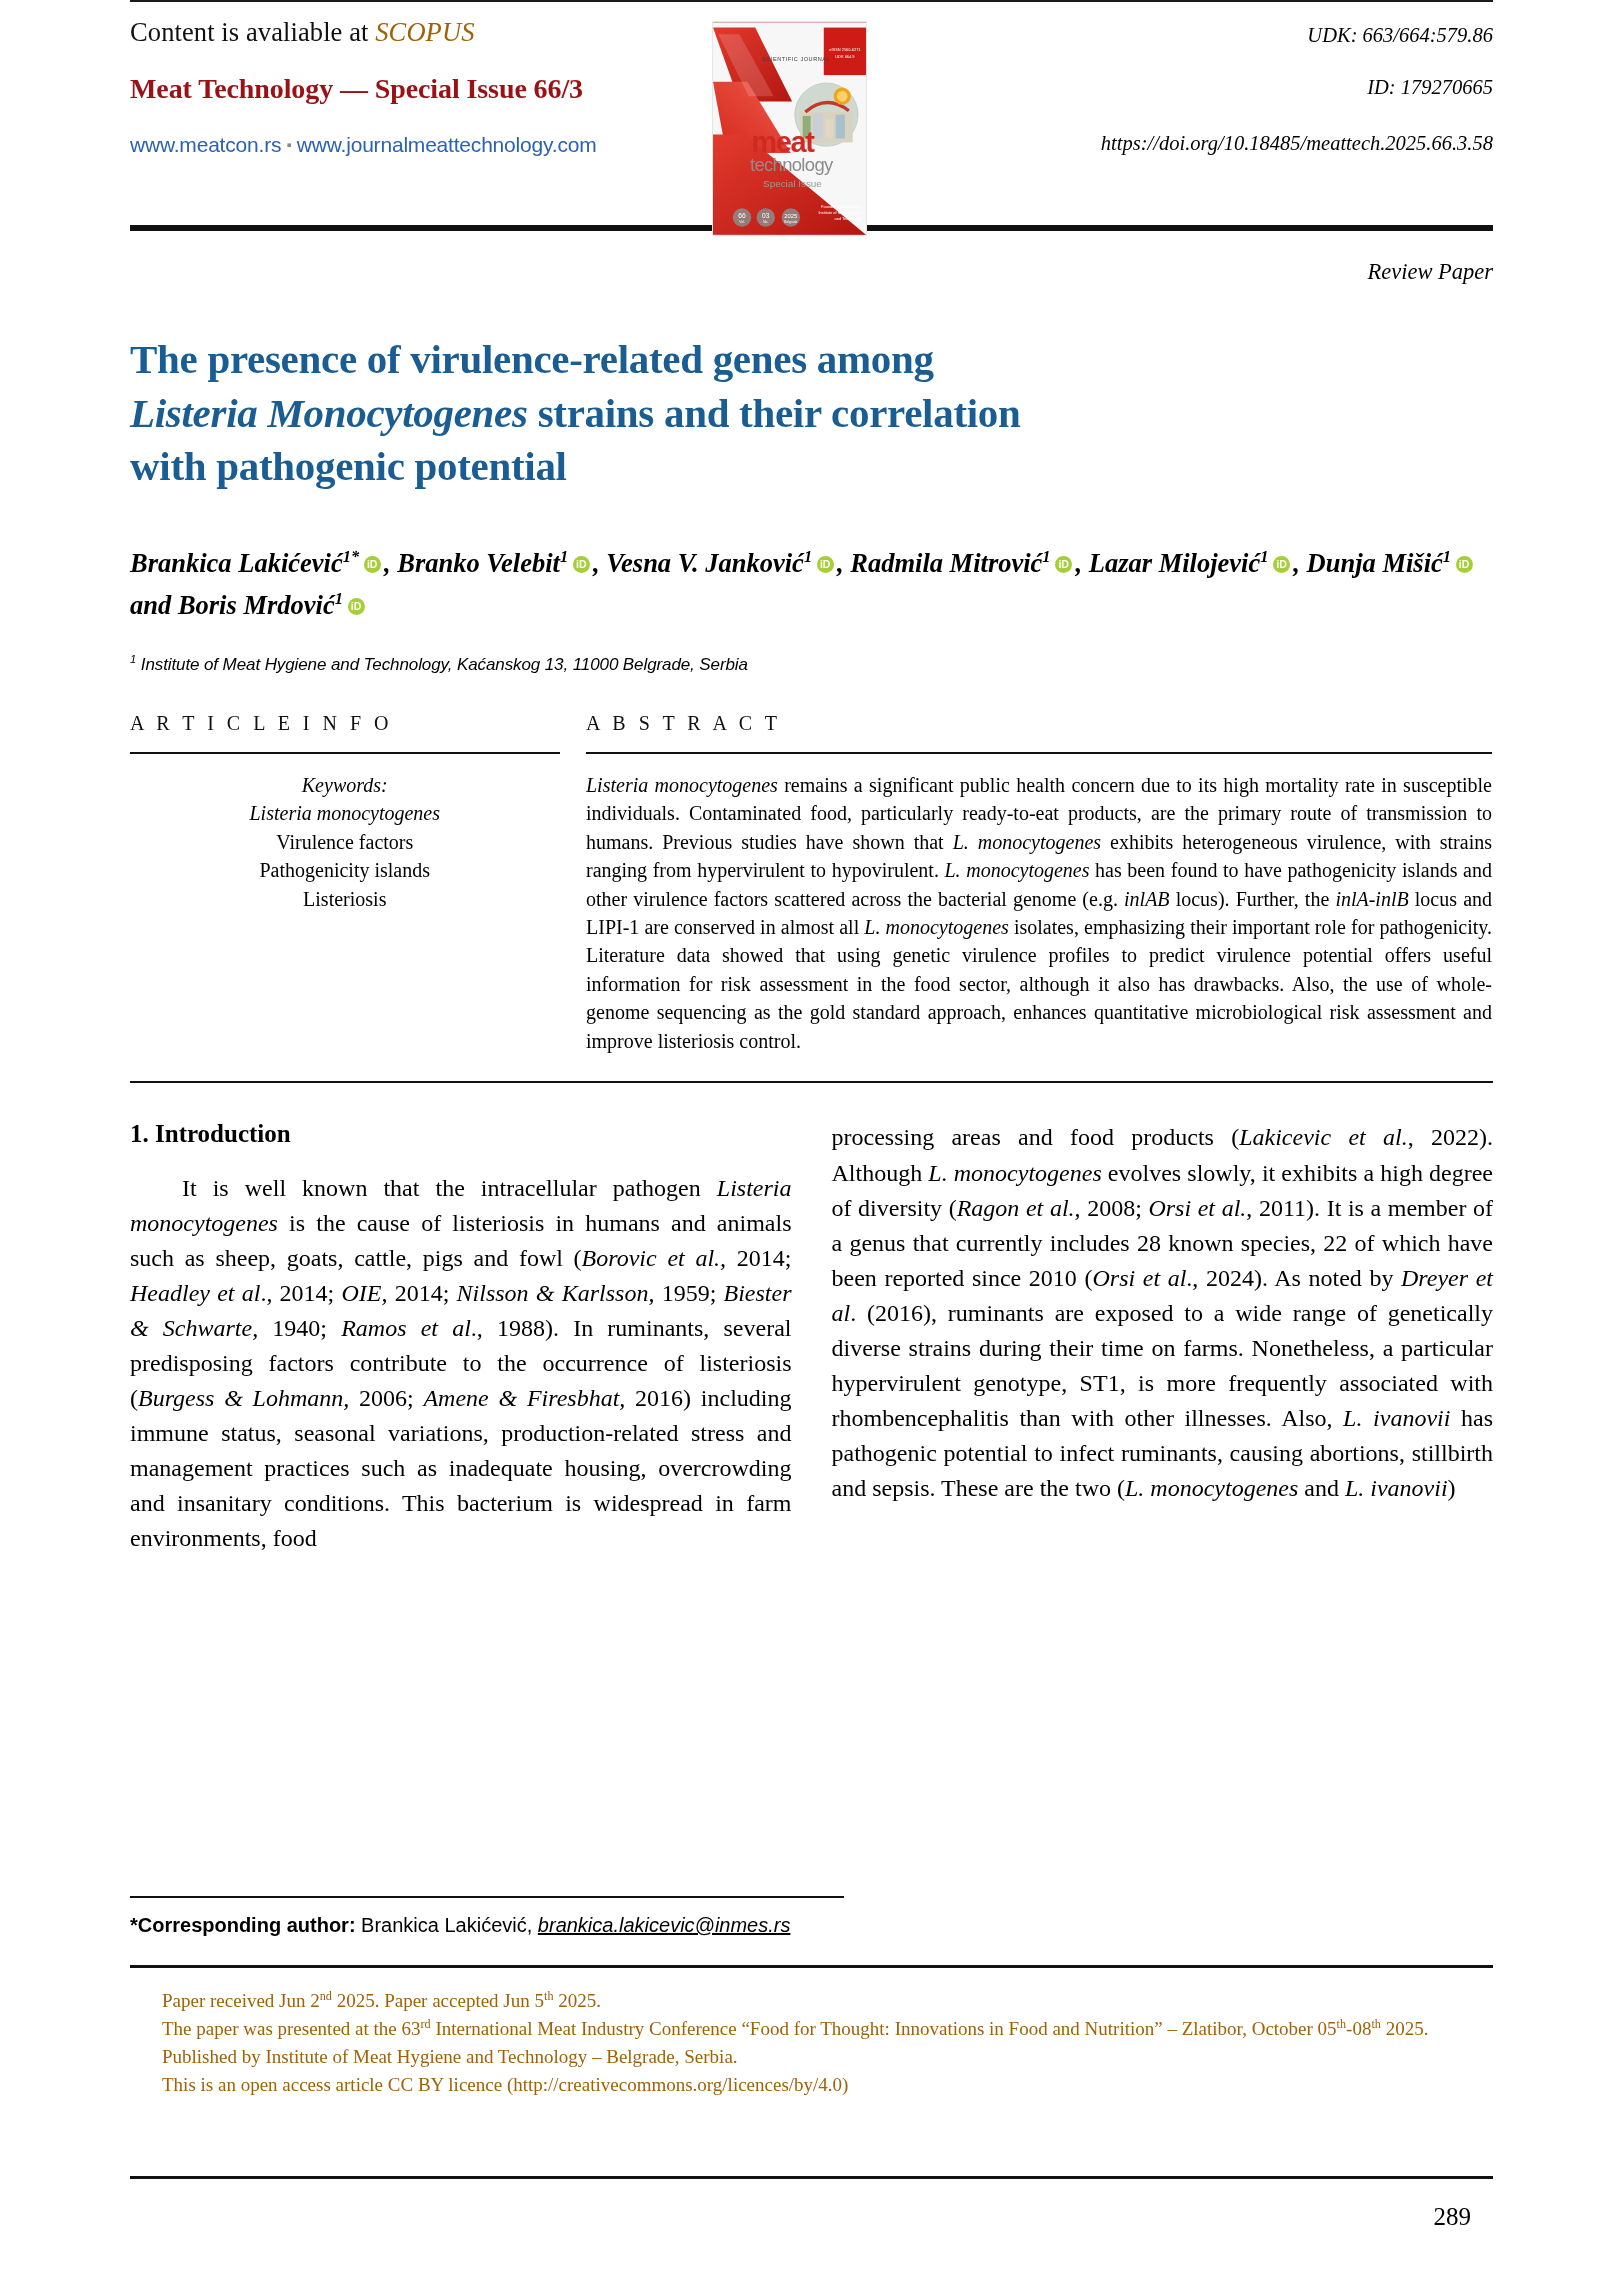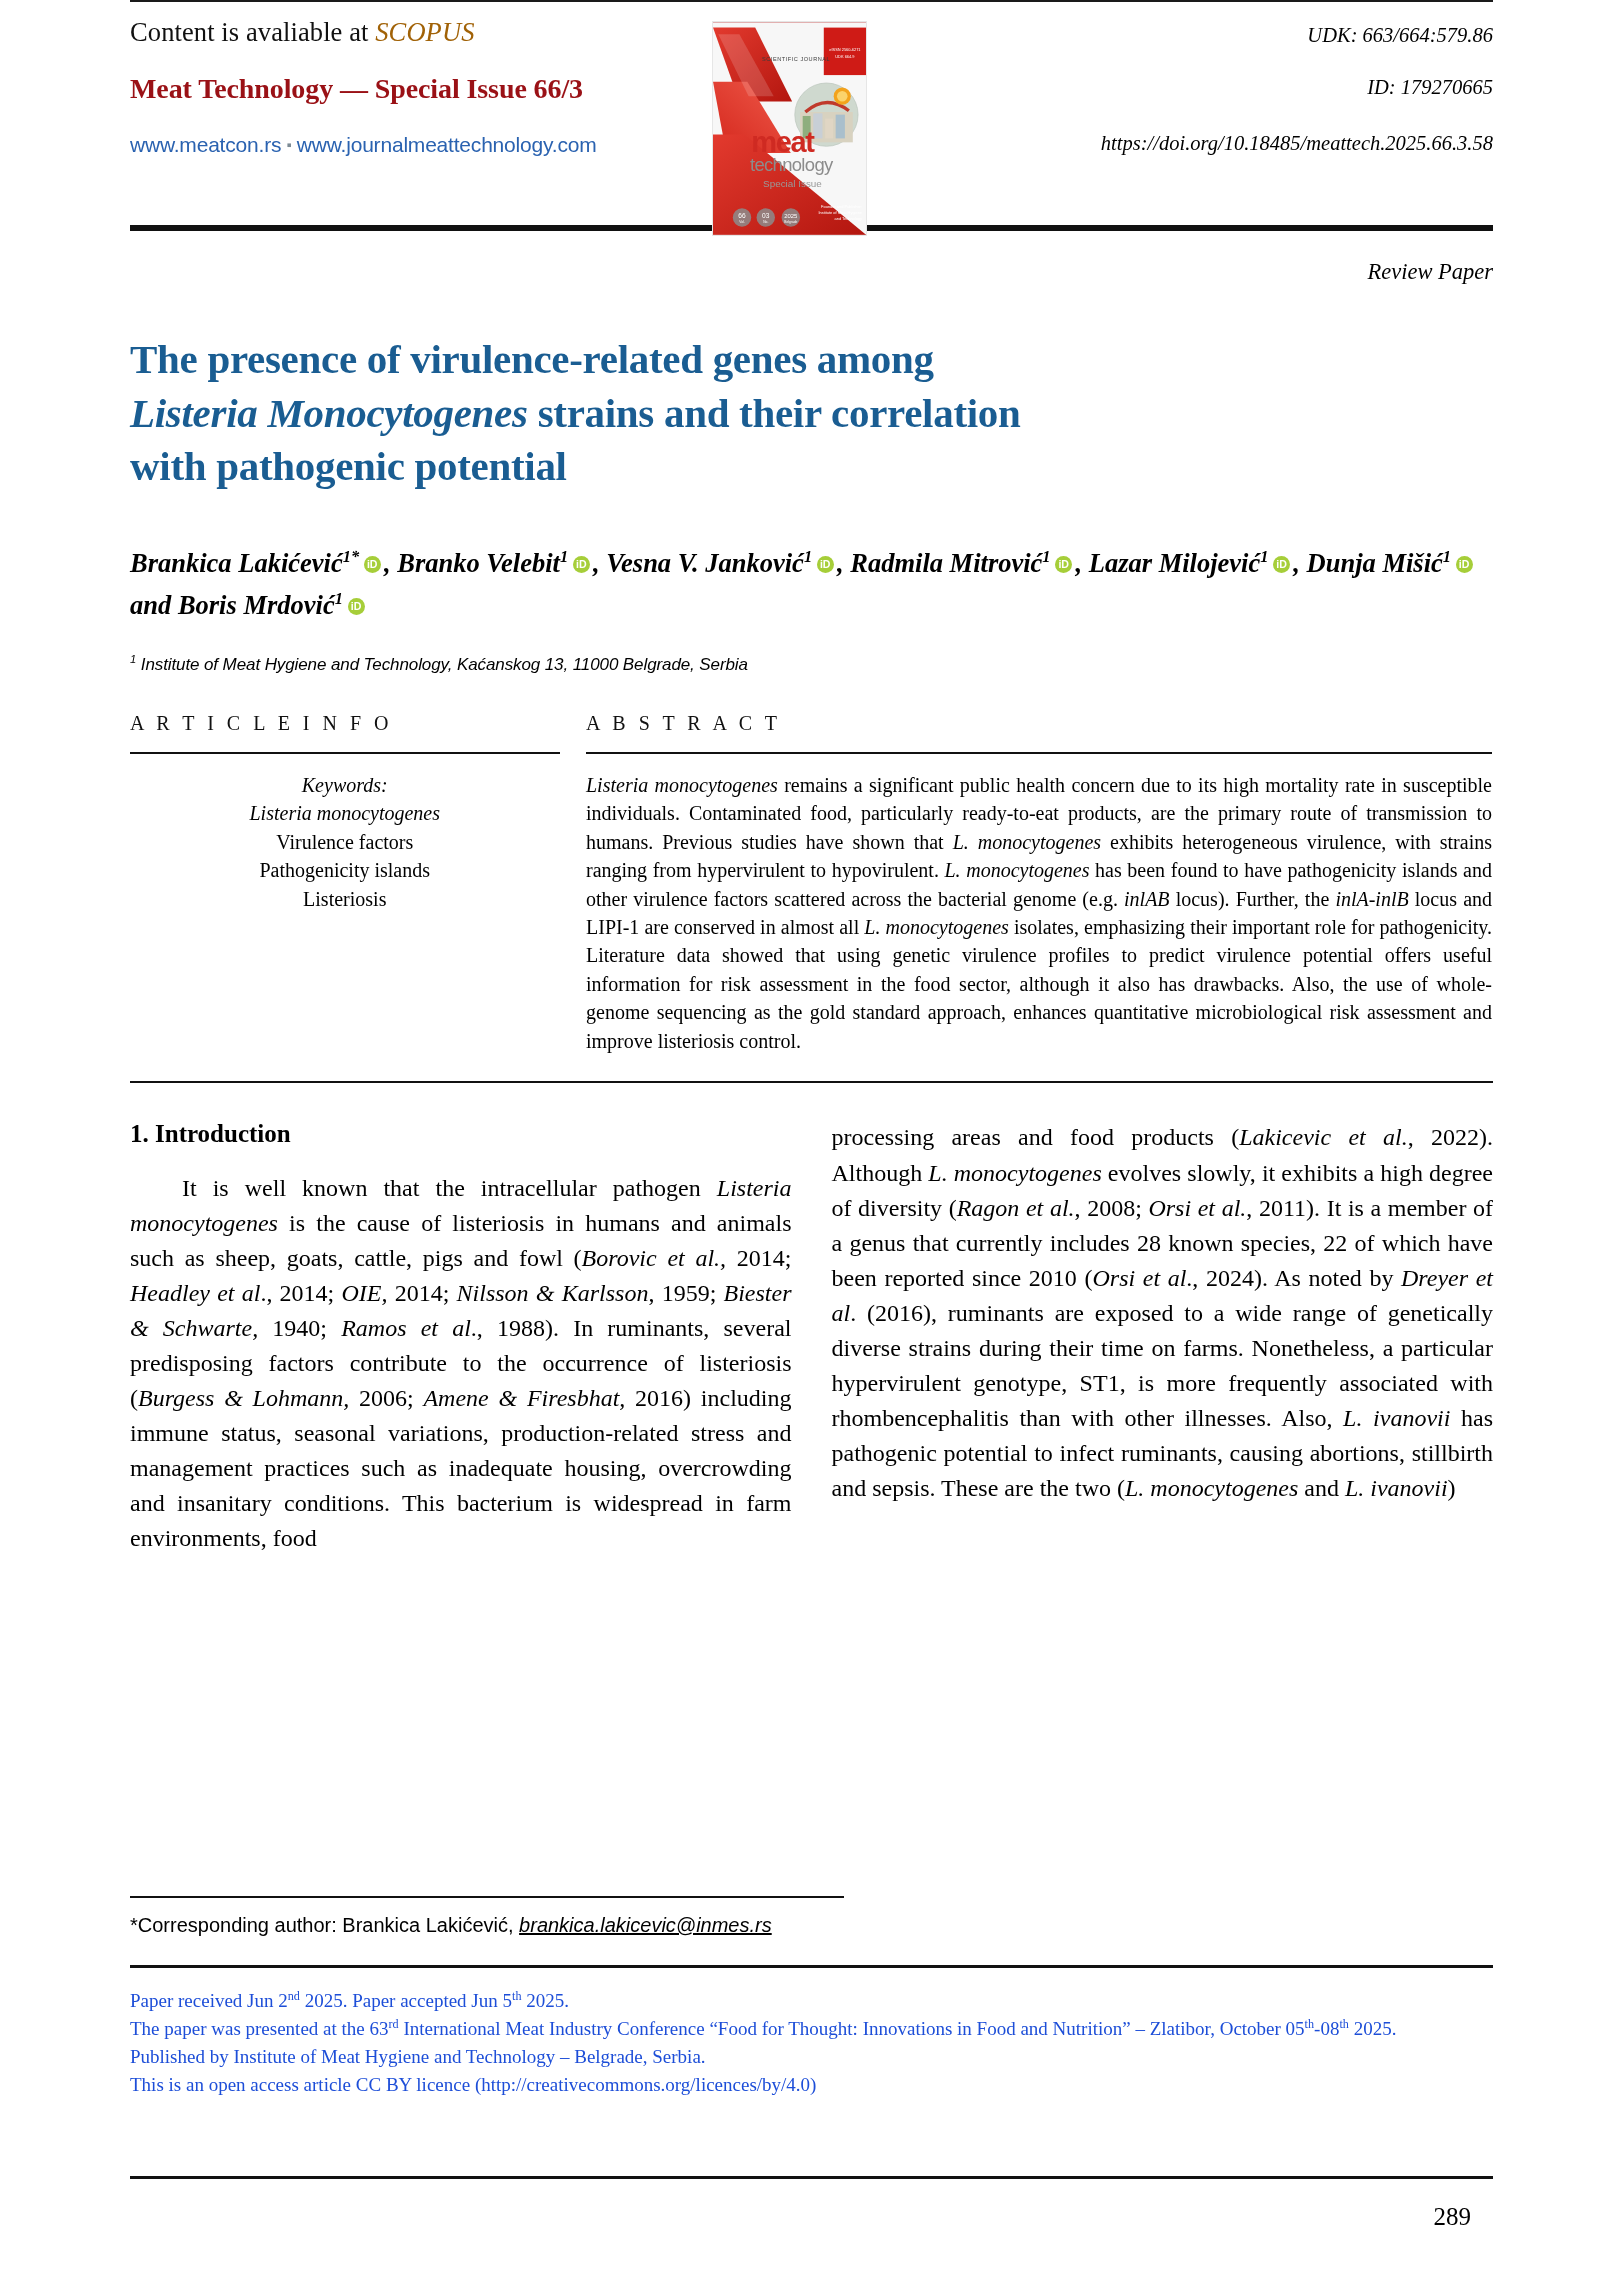--- a/index.html
+++ b/index.html
@@ -240,36 +240,37 @@
   }
   .foot-rule-short {
     border-top: 2px solid #111;
     width: 714px;
   }
   .corr {
     margin-top: 16px;
     font-size: 20px;
     font-family: "Liberation Sans", sans-serif;
   }
-  .corr b { font-weight: normal; }
+  .corr b { font-weight: bold; }
   .corr .email {
     font-style: italic;
     text-decoration: underline;
   }
   .foot-rule-full {
     border-top: 3.3px solid #111;
     width: 1363px;
     margin-top: 28px;
   }
   .footnotes {
     margin-top: 18.5px;
-    color: #1d4ed8;
+    color: #a16207;
     font-size: 19px;
     line-height: 1.48;
     font-family: "Liberation Serif", serif;
+    margin-left: 32px;
   }
   .footnotes sup { font-size: 0.64em; vertical-align: super; }
 
   .bottom-rule {
     position: absolute;
     left: 130px;
     top: 2176px;
     width: 1363px;
     border-top: 3.3px solid #111;
   }

